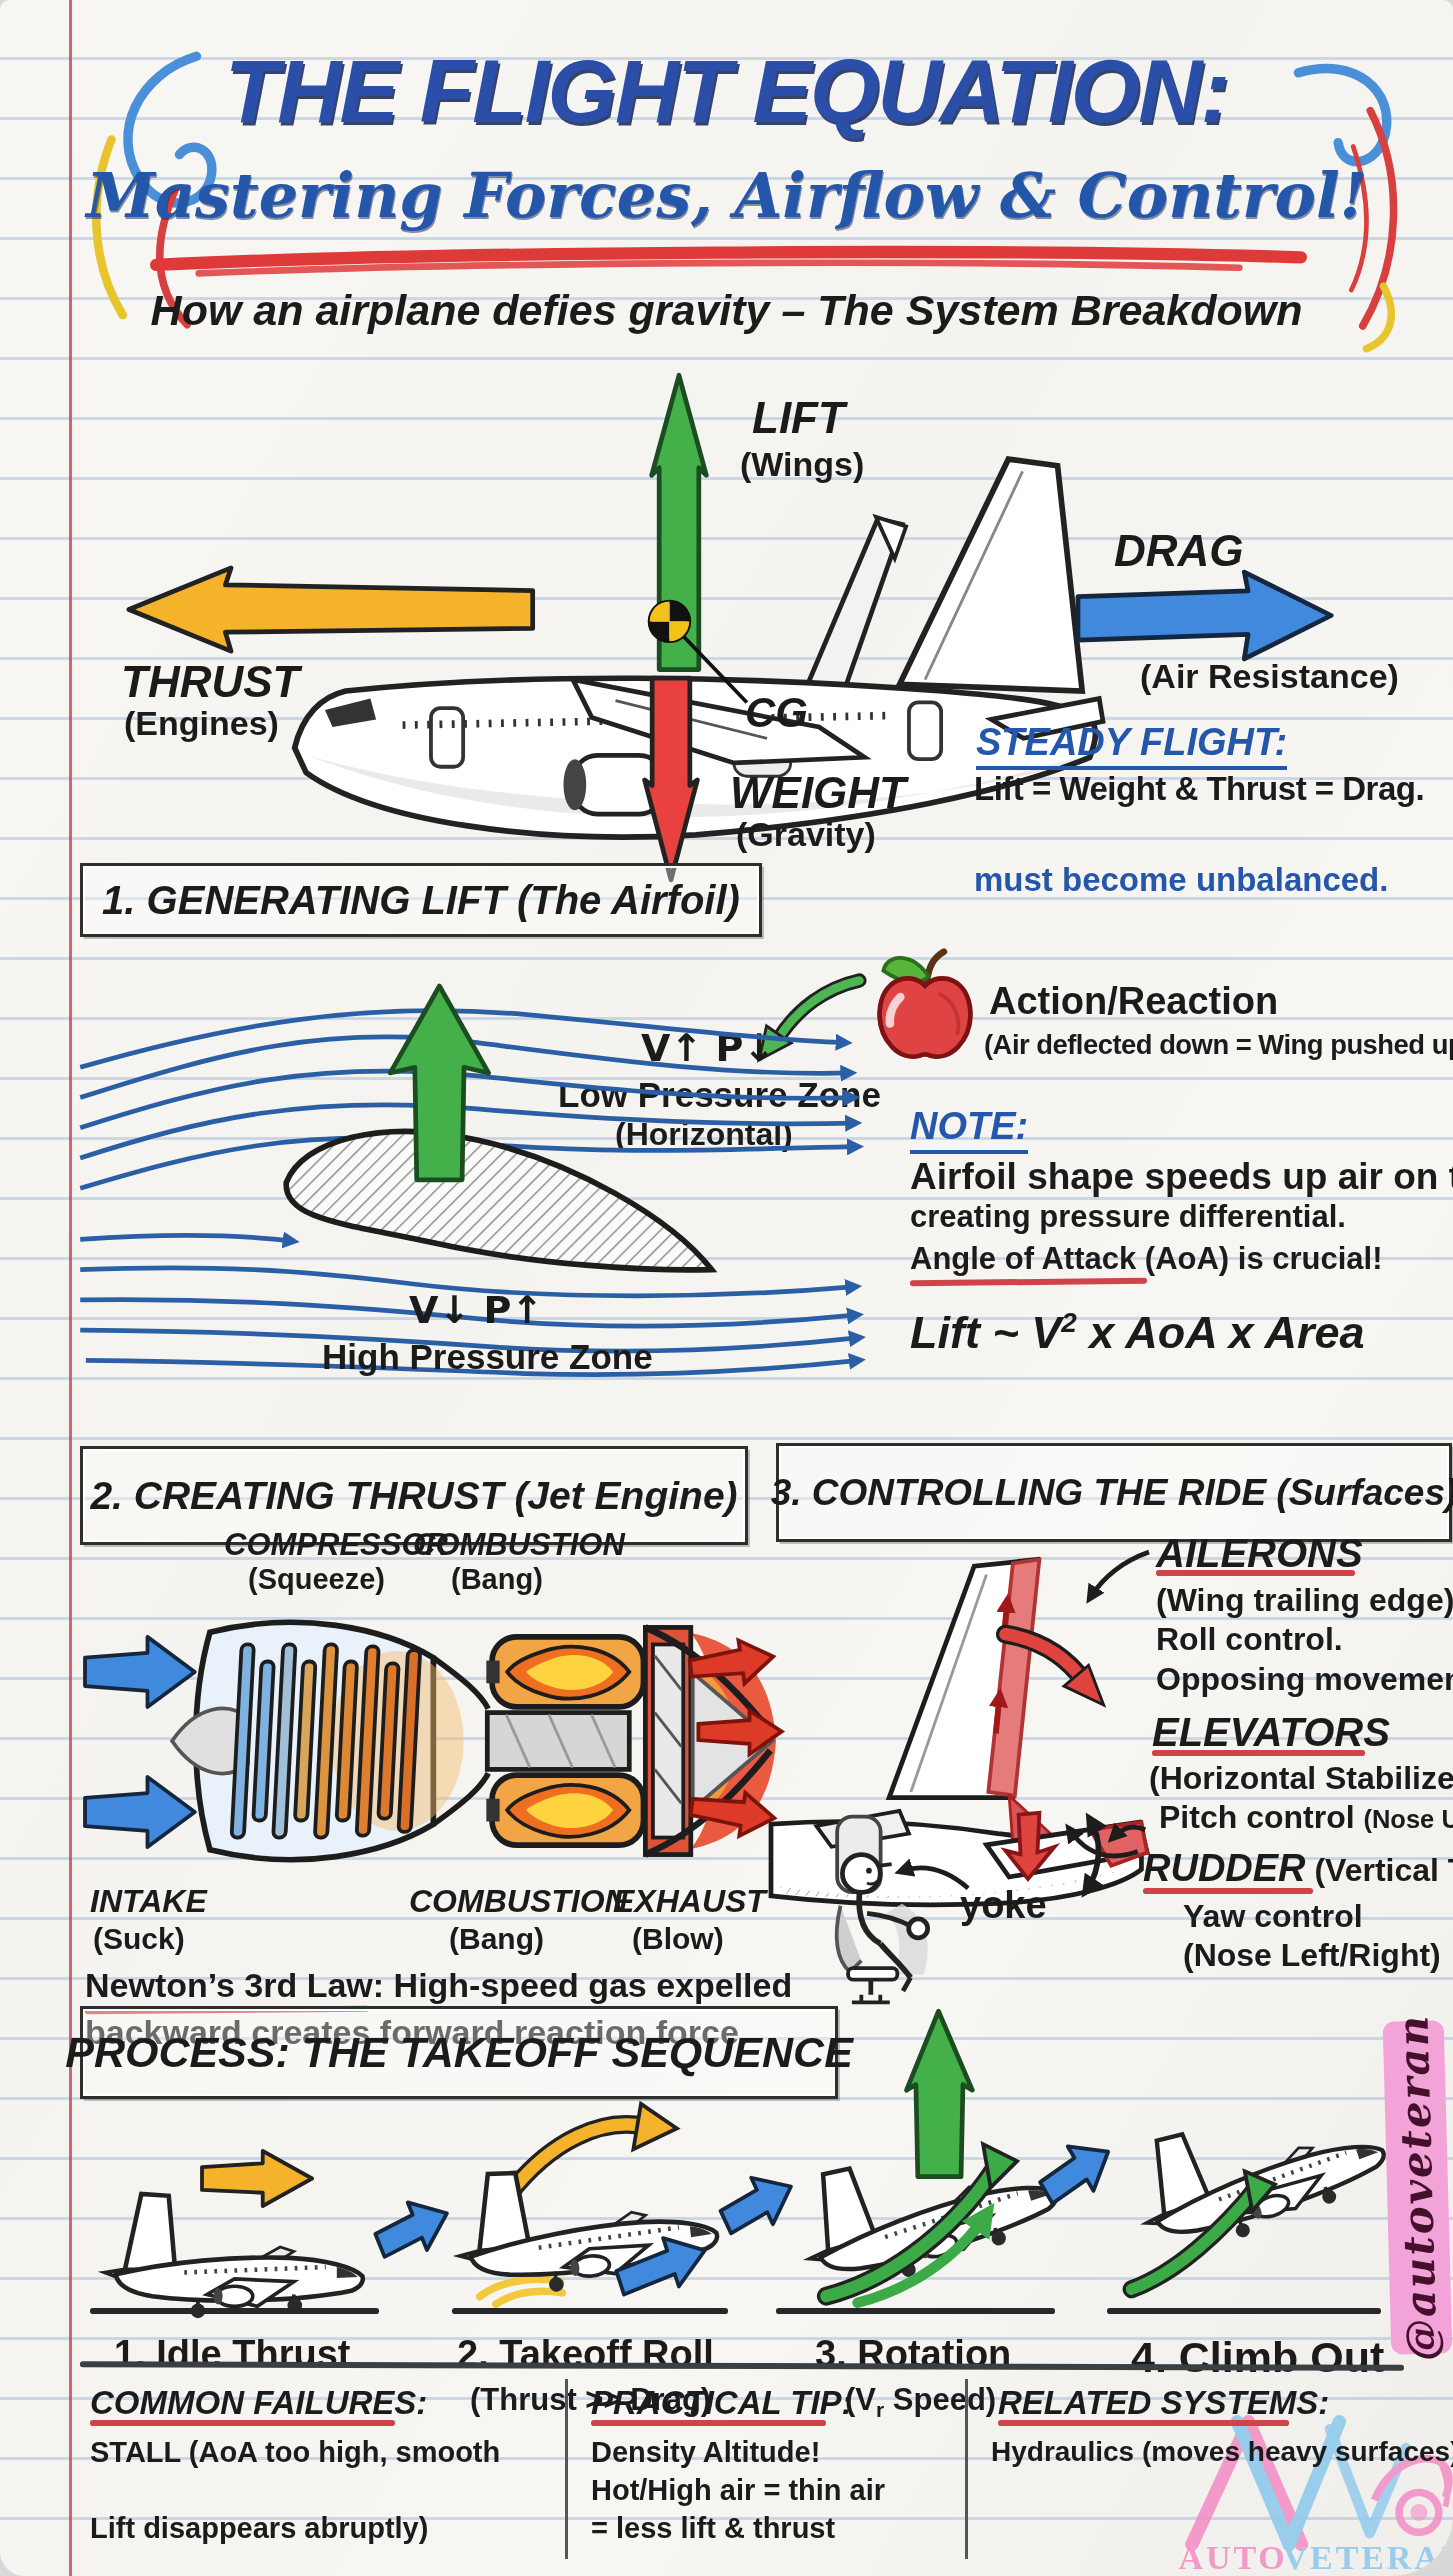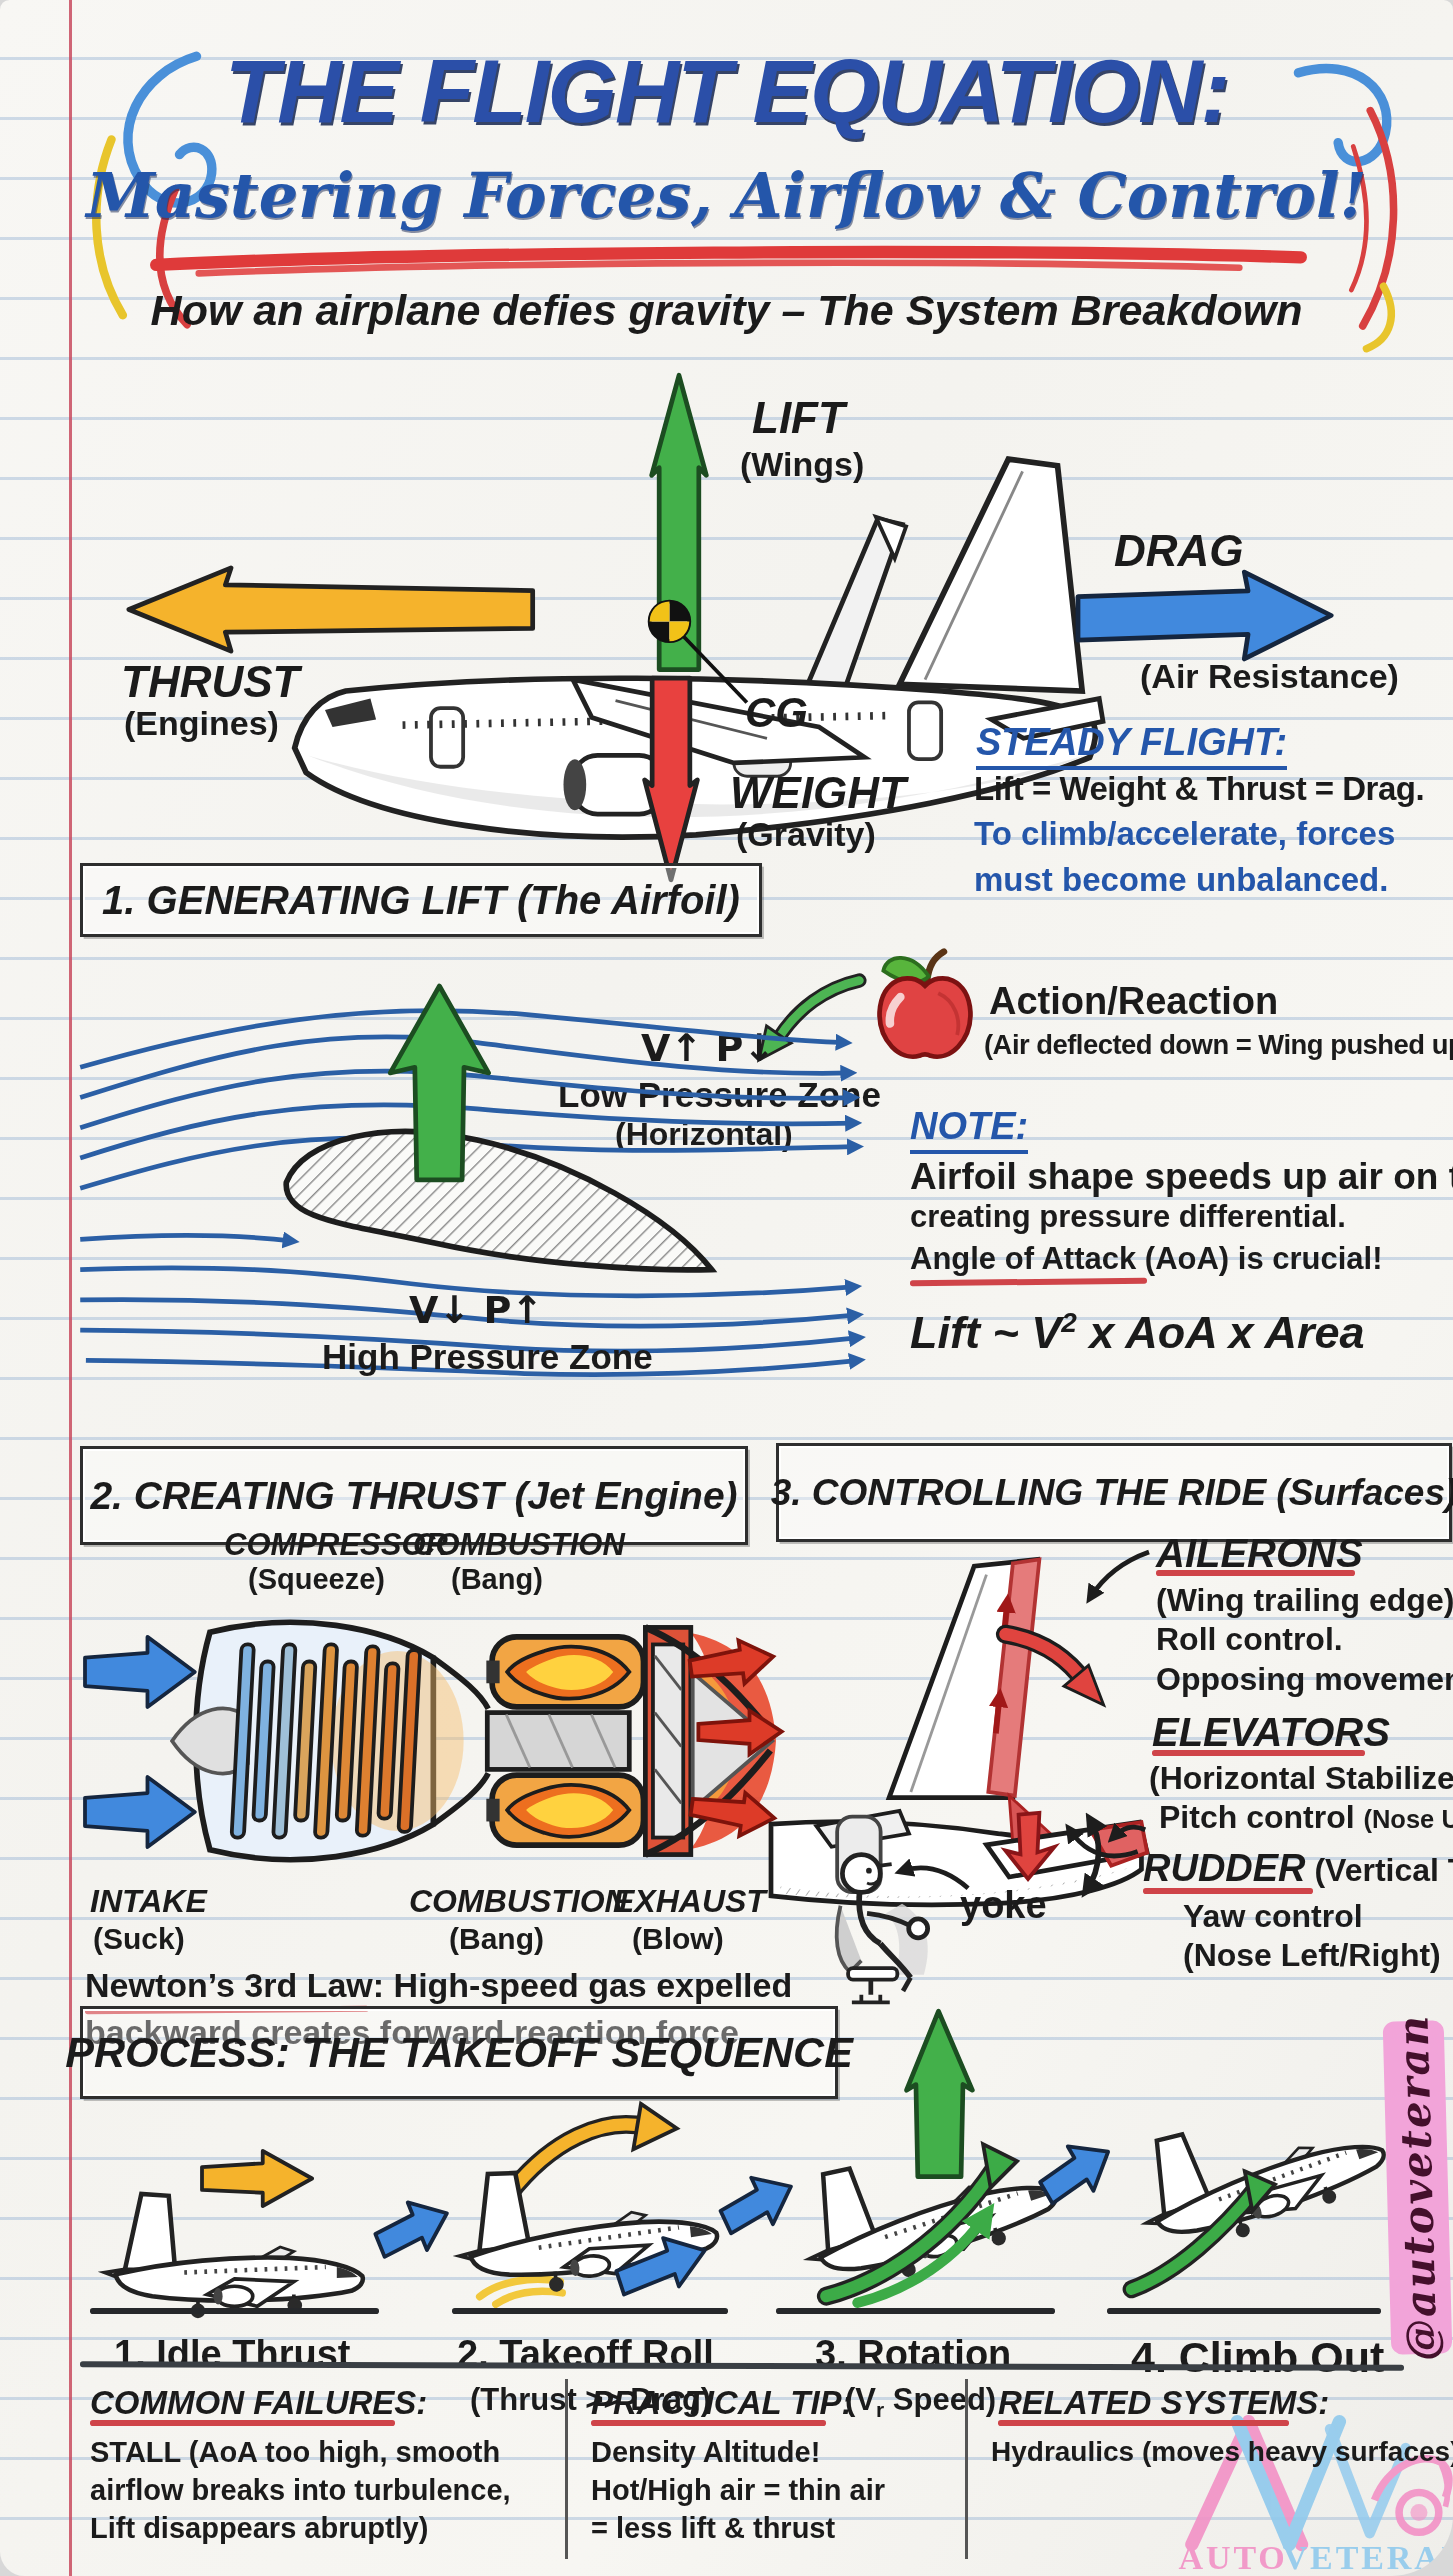--- a/index.html
+++ b/index.html
@@ -148,21 +148,20 @@
     <circle cx="30" cy="29" r="21" fill="#fff" stroke="#111" stroke-width="4"></circle>
     <path d="M30,8 A21,21 0 0 1 51,29 L30,29 Z" fill="#111"></path>
     <path d="M30,50 A21,21 0 0 1 9,29 L30,29 Z" fill="#111"></path>
     <path d="M9,29 A21,21 0 0 1 30,8 L30,29 Z" fill="#f2c218"></path>
     <path d="M51,29 A21,21 0 0 1 30,50 L30,29 Z" fill="#f2c218"></path>
   </svg>
   <div class="t ital" style="left:745px;top:689px;font-size:42px">CG</div>
 
   <div class="t" style="left:974px;top:770px;font-size:33px;letter-spacing:-0.5px">Lift = Weight &amp; Thrust = Drag.</div>
   <div class="t ital blue blue-underline" style="left:976px;top:721px;font-size:38px">STEADY FLIGHT:</div>
-  <div class="t blue" style="left:974px;top:815px;font-size:33px">To climb/accelerate, forces</div>
   <div class="t blue" style="left:974px;top:861px;font-size:33px">must become unbalanced.</div>
 
   <div class="boxed" style="left:80px;top:863px;width:676px;height:68px">
     <span class="t ital" style="position:static;font-size:40px">1. GENERATING LIFT (The Airfoil)</span>
   </div>
 
   <svg style="left:872px;top:944px" width="106" height="127" viewBox="0 0 112 134">
     <path d="M58,40 C60,22 66,14 76,8" fill="none" stroke="#5a3416" stroke-width="7" stroke-linecap="round"></path>
     <path d="M60,34 C42,8 16,10 12,28 C32,42 50,44 60,34 Z" fill="#58b53c" stroke="#2c6e1e" stroke-width="4"></path>
     <path d="M56,44 C40,28 10,36 8,72 C7,102 30,124 50,118 C54,116 58,116 62,118 C82,124 105,102 104,72 C102,36 72,28 56,44 Z" fill="#e04343" stroke="#7c1212" stroke-width="5"></path>
@@ -438,21 +437,20 @@
     <path d="M286,58 C293,74 294,88 290,102" fill="none" stroke="#f291c6" stroke-width="6"></path>
     <circle cx="262" cy="108" r="21" fill="none" stroke="#f291c6" stroke-width="8"></circle>
     <circle cx="262" cy="108" r="9" fill="#f291c6" opacity=".7"></circle>
     <text x="8" y="168" font-family="Liberation Serif,serif" font-weight="bold" font-size="36" letter-spacing="3" fill="#f291c6">AUTO</text>
     <text x="118" y="168" font-family="Liberation Serif,serif" font-weight="bold" font-size="36" letter-spacing="3" fill="#8fc9ed">VETERAN</text>
   </svg>
 
   <div class="t ital" style="left:90px;top:2384px;font-size:33px">COMMON FAILURES:</div>
   <div class="redline" style="left:90px;top:2420px;width:305px;height:5.7px"></div>
   <div class="t footline" style="left:90px;top:2433px;font-size:29px">STALL (AoA too high, smooth</div>
-  <div class="t footline" style="left:90px;top:2471px;font-size:29px">airflow breaks into turbulence,</div>
   <div class="t footline" style="left:90px;top:2509px;font-size:29px">Lift disappears abruptly)</div>
 
   <div class="t ital" style="left:591px;top:2384px;font-size:33px">PRACTICAL TIP:</div>
   <div class="redline" style="left:591px;top:2420px;width:235px;height:5.7px"></div>
   <div class="t footline" style="left:591px;top:2433px;font-size:29px">Density Altitude!</div>
   <div class="t footline" style="left:591px;top:2471px;font-size:29px">Hot/High air = thin air</div>
   <div class="t footline" style="left:591px;top:2509px;font-size:29px">= less lift &amp; thrust</div>
 
   <div class="t ital" style="left:998px;top:2384px;font-size:33px">RELATED SYSTEMS:</div>
   <div class="redline" style="left:998px;top:2420px;width:291px;height:5.7px"></div>

